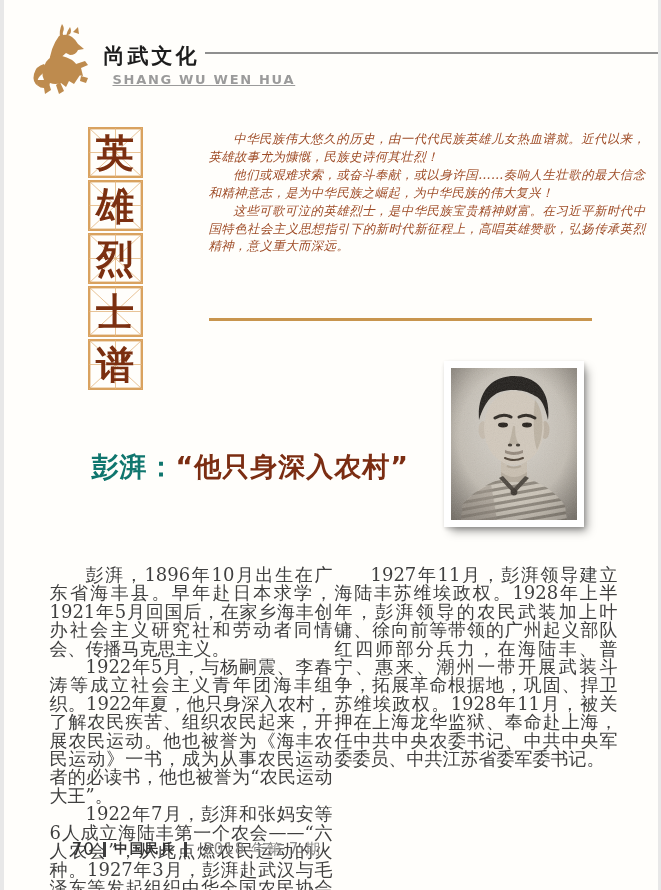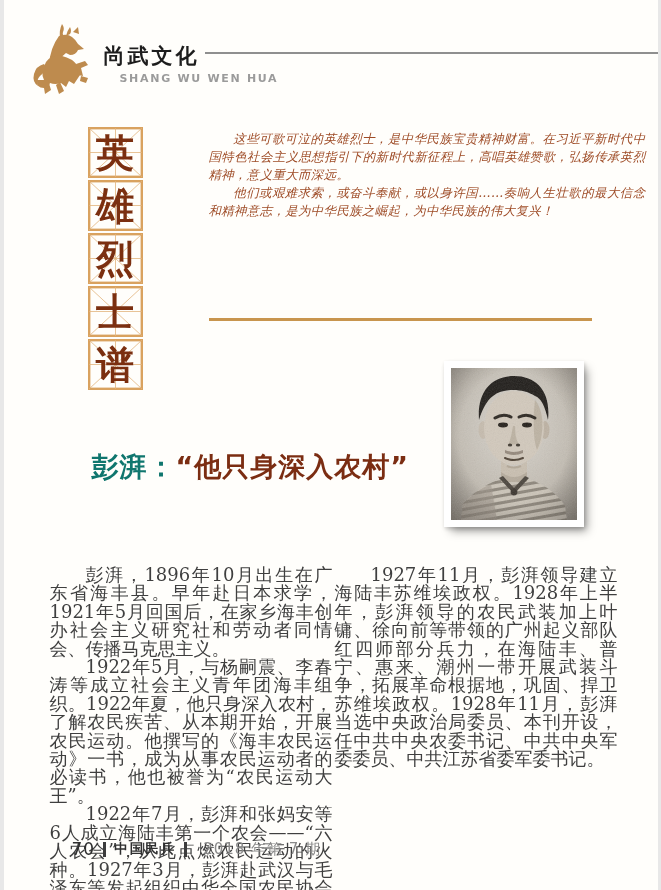--- a/index.html
+++ b/index.html
@@ -5,22 +5,22 @@
   html,body{margin:0;padding:0;background:#e8e8e8;}
   .page{
     position:relative; width:654px; height:890px; margin:0 auto;
     background:#fffefb; overflow:hidden;
     font-family:"DejaVu Sans","Liberation Sans",sans-serif;
   }
   
   .logo{position:absolute; left:28px; top:24px; width:64px; height:72px;}
   .brand-cn{position:absolute; left:100px; top:42px; font-size:21px; font-weight:bold;
     color:#1d1d1d; letter-spacing:3px;}
-  .brand-en{position:absolute; left:116px; top:72px; font-size:11px; color:#9b9b9b;
-    letter-spacing:1.7px; font-weight:bold;}
+  .brand-en{position:absolute; left:109px; top:72px; font-size:13px; color:#9b9b9b;
+    letter-spacing:1.7px; font-weight:bold;text-decoration:underline;}
   .top-rule{position:absolute; left:201px; top:52px; width:460px; height:2px; background:#8f8f8f;}
   
   .series{position:absolute; left:84px; top:127px; display:flex; flex-direction:column; gap:2px;}
   .char-box{position:relative; width:55px; height:51px;}
   .char-box svg{position:absolute; left:0; top:0; width:100%; height:100%;}
   .char-box .char{
     position:absolute; inset:0; display:flex; align-items:center; justify-content:center;
     font-family:"DejaVu Serif","Liberation Serif",serif; font-weight:bold;
     font-size:38px; color:#7b2f10; line-height:1;
   }
@@ -145,22 +145,23 @@
             <line x1="54" y1="1" x2="1" y2="50"></line>
           <line x1="27.5" y1="1" x2="27.5" y2="50"></line>
             <line x1="1" y1="25.5" x2="54" y2="25.5"></line>
         </g>
       </svg>
       <span class="char">谱</span>
     </div>
   </div>
 
   <div class="preamble">
+    <p>中华民族伟大悠久的历史，由一代代民族英雄儿女热血谱就。近代以来，英雄故事尤为慷慨，民族史诗何其壮烈！</p>
+    <p>他们或艰难求索，或奋斗奉献，或以身许国……奏响人生壮歌的最大信念和精神意志，是为中华民族之崛起，为中华民族的伟大复兴！</p>
     <p>这些可歌可泣的英雄烈士，是中华民族宝贵精神财富。在习近平新时代中国特色社会主义思想指引下的新时代新征程上，高唱英雄赞歌，弘扬传承英烈精神，意义重大而深远。</p>
-    <p>他们或艰难求索，或奋斗奉献，或以身许国……奏响人生壮歌的最大信念和精神意志，是为中华民族之崛起，为中华民族的伟大复兴！</p>
   </div>
   <div class="gold-rule"></div>
 
   <div class="photo">
     <svg viewBox="0 0 126 152" xmlns="http://www.w3.org/2000/svg">
       <defs>
         <radialGradient id="pbg" cx="50%" cy="38%" r="78%">
           <stop offset="0%" stop-color="#dad6cf"></stop>
           <stop offset="60%" stop-color="#c2bcb2"></stop>
           <stop offset="100%" stop-color="#948e85"></stop>
@@ -205,25 +206,25 @@
     </svg>
   </div>
 
   <h1 class="article-title">
     <span class="title-name">彭湃：</span><span class="title-quote">“他只身深入农村”</span>
   </h1>
 
   <div class="body-cols">
     <div class="col">
       <p>彭湃，1896年10月出生在广东省海丰县。早年赴日本求学，1921年5月回国后，在家乡海丰创办社会主义研究社和劳动者同情会、传播马克思主义。</p>
-      <p>1922年5月，与杨嗣震、李春涛等成立社会主义青年团海丰组织。1922年夏，他只身深入农村，了解农民疾苦、从本期开始，开展农民运动。他撰写的《海丰农民运动》一书，成为从事农民运动者的必读书，他也被誉为“农民运动大王”。</p>
+      <p>1922年5月，与杨嗣震、李春涛等成立社会主义青年团海丰组织。1922年夏，他只身深入农村，了解农民疾苦、组织农民起来，开展农民运动。他也被誉为《海丰农民运动》一书，成为从事农民运动者的必读书，他也被誉为“农民运动大王”。</p>
       <p>1922年7月，彭湃和张妈安等6人成立海陆丰第一个农会——“六人农会”，从此点燃农民运动的火种。1927年3月，彭湃赴武汉与毛泽东等发起组织中华全国农民协会临时执行委员会，并任执行委员兼秘书长。</p>
     </div>
     <div class="col">
-      <p>1927年11月，彭湃领导建立海陆丰苏维埃政权。1928年上半年，彭湃领导的农民武装加上叶镛、徐向前等带领的广州起义部队红四师部分兵力，在海陆丰、普宁、惠来、潮州一带开展武装斗争，拓展革命根据地，巩固、捍卫苏维埃政权。1928年11月，彭湃当选中央政治局委员、本刊开设，任中共中央农委书记、中共中央军委委员、中共江苏省委军委书记。</p>
+      <p>1927年11月，彭湃领导建立海陆丰苏维埃政权。1928年上半年，彭湃领导的农民武装加上叶镛、徐向前等带领的广州起义部队红四师部分兵力，在海陆丰、普宁、惠来、潮州一带开展武装斗争，拓展革命根据地，巩固、捍卫苏维埃政权。1928年11月，被关押在上海龙华监狱、奉命赴上海，任中共中央农委书记、中共中央军委委员、中共江苏省委军委书记。</p>
     </div>
   </div>
 
   <div class="footer">
     <span class="page-num">70</span>
     <span class="foot-sep"></span>
     <span class="mag-name">中国民兵</span>
     <span class="foot-sep"></span>
     <span class="issue">2018 年第 7 期</span>
   </div>

